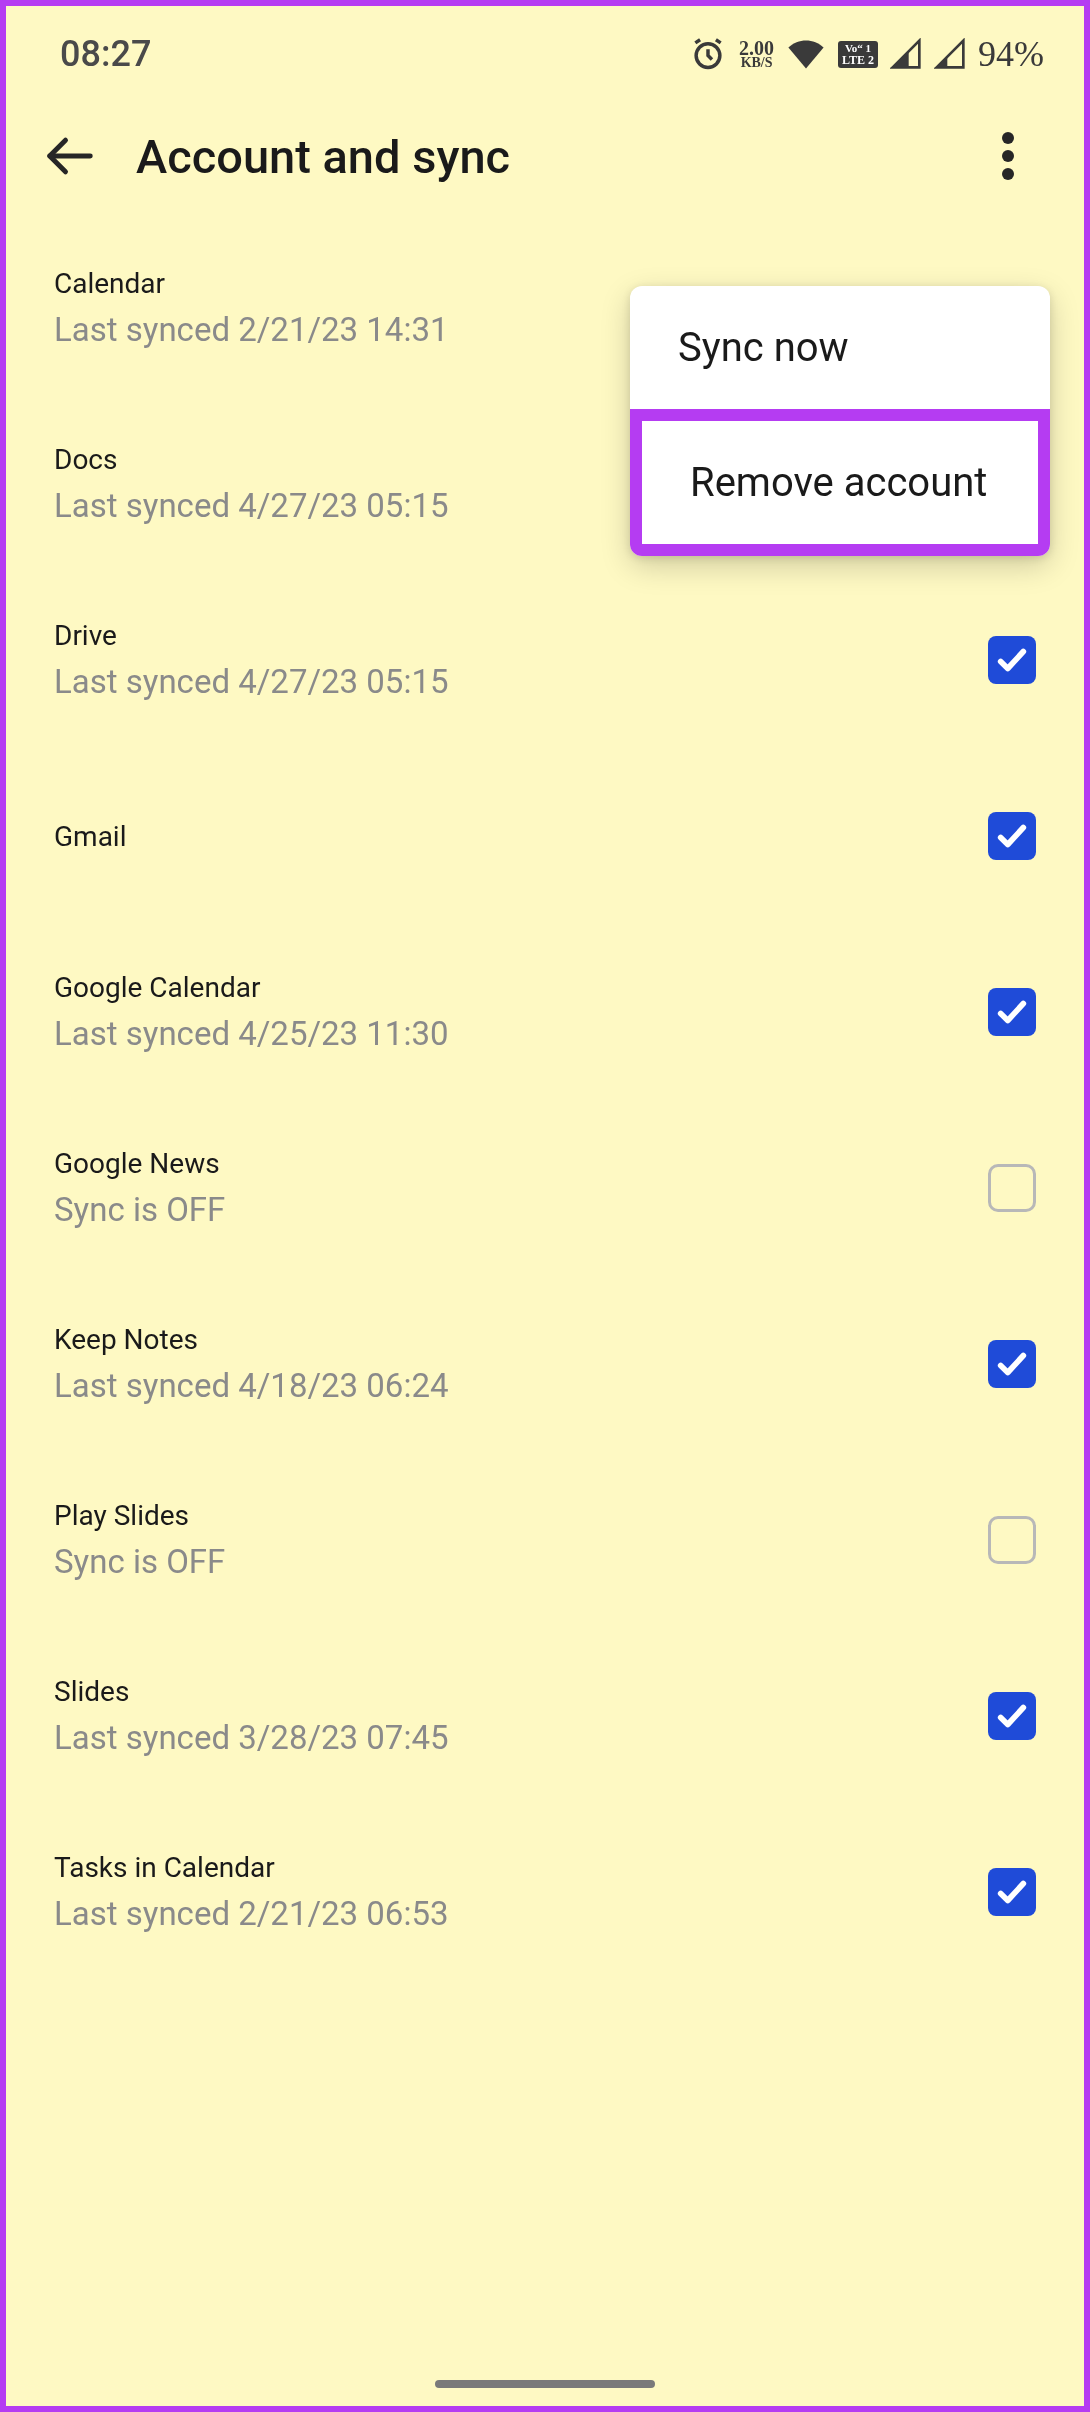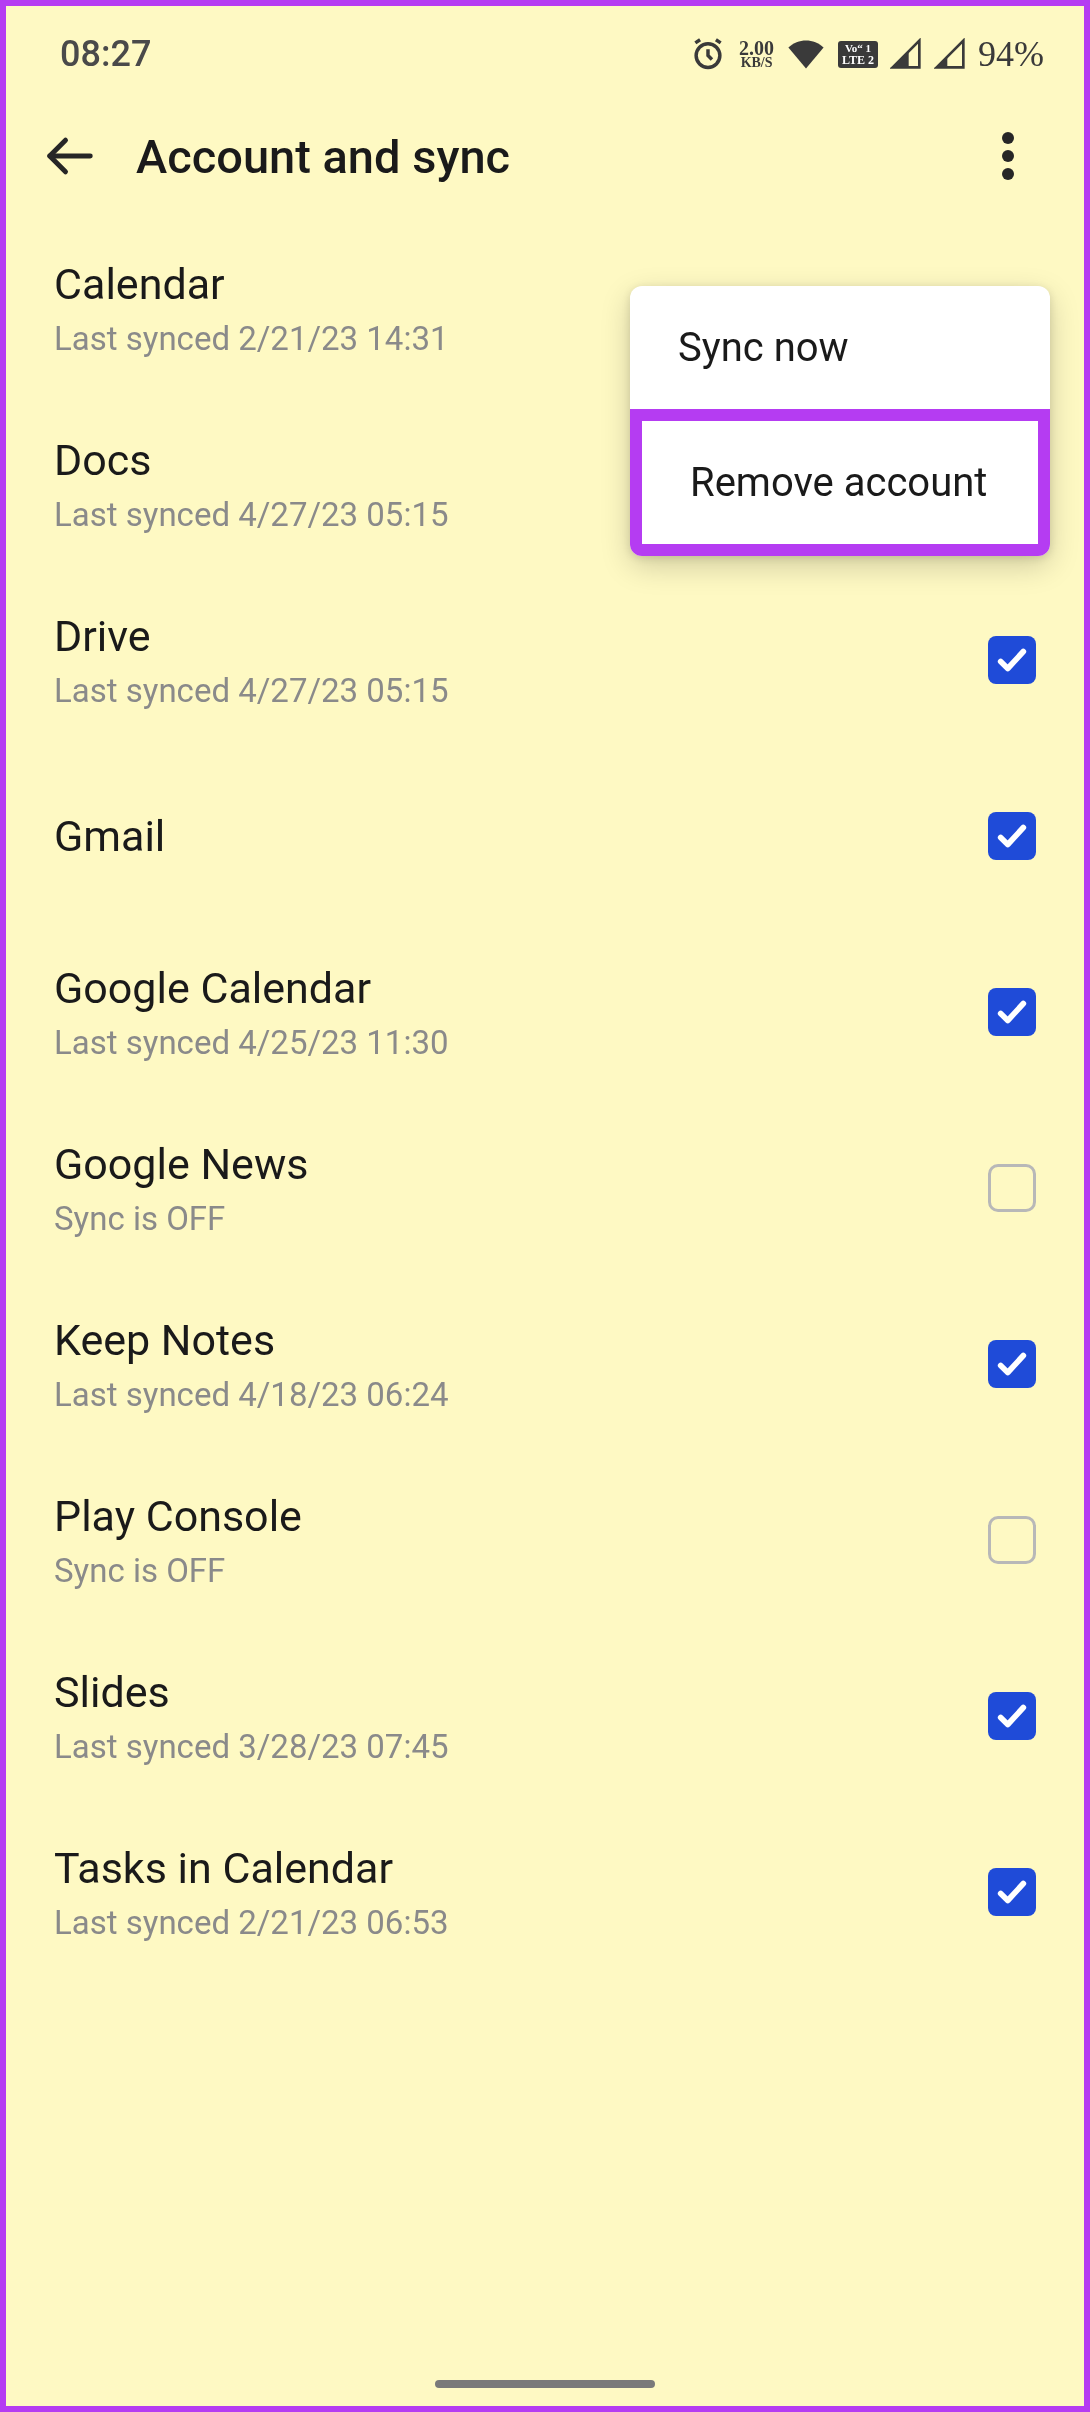--- a/index.html
+++ b/index.html
@@ -67,21 +67,21 @@
   .list { padding: 0 48px 0 48px; }
   .row {
     display: flex;
     align-items: center;
     justify-content: space-between;
     padding: 36px 0 36px 0;
     min-height: 176px;
   }
   .row-text { display:flex; flex-direction:column; gap:10px;}
   .row-title {
-    font-size: 43px;
+    font-size: 28px;
     color: #1a1a1a;
     font-weight: 400;
   }
   .row-sub {
     font-size: 33px;
     color: #8a8a8a;
     font-weight: 400;
   }
   .cb {
     width: 48px; height: 48px;
@@ -249,21 +249,21 @@
           <div class="row-sub">Last synced 4/18/23 06:24</div>
         </div>
         <div class="cb checked">
           <svg viewBox="0 0 24 24" fill="none" stroke="#ffffff" stroke-width="4" stroke-linecap="round" stroke-linejoin="round">
             <polyline points="4 13 9 18 20 6"></polyline>
           </svg>
         </div>
       </div>
       <div class="row">
         <div class="row-text">
-          <div class="row-title">Play Console</div>
+          <div class="row-title">Play Slides</div>
           <div class="row-sub">Sync is OFF</div>
         </div>
         <div class="cb unchecked"></div>
       </div>
       <div class="row">
         <div class="row-text">
           <div class="row-title">Slides</div>
           <div class="row-sub">Last synced 3/28/23 07:45</div>
         </div>
         <div class="cb checked">

